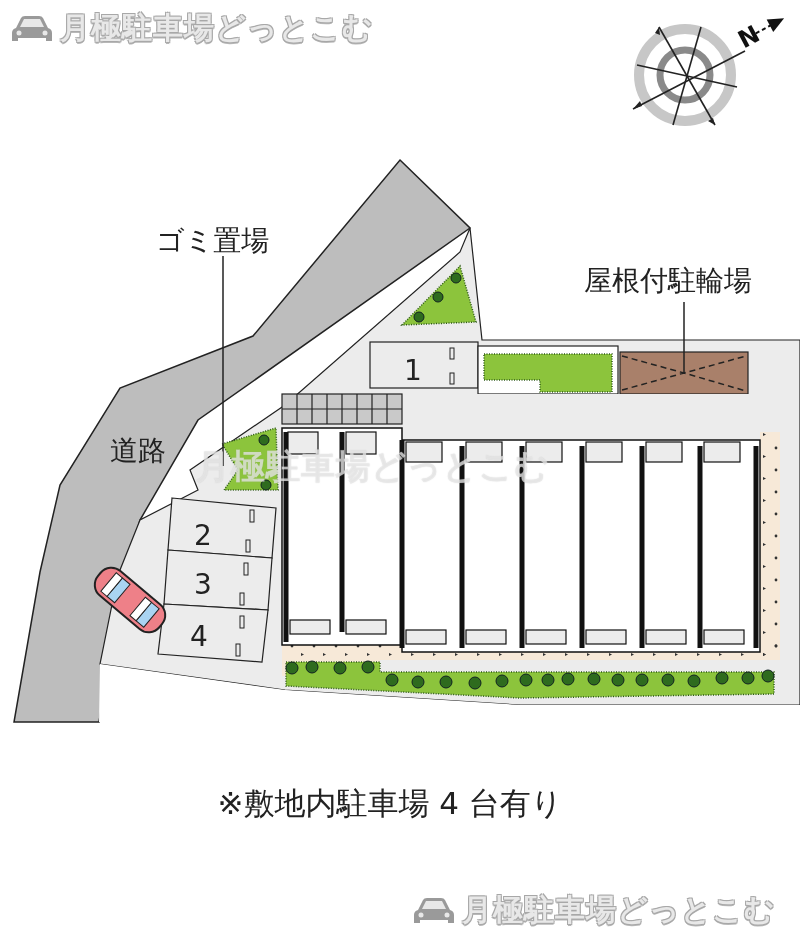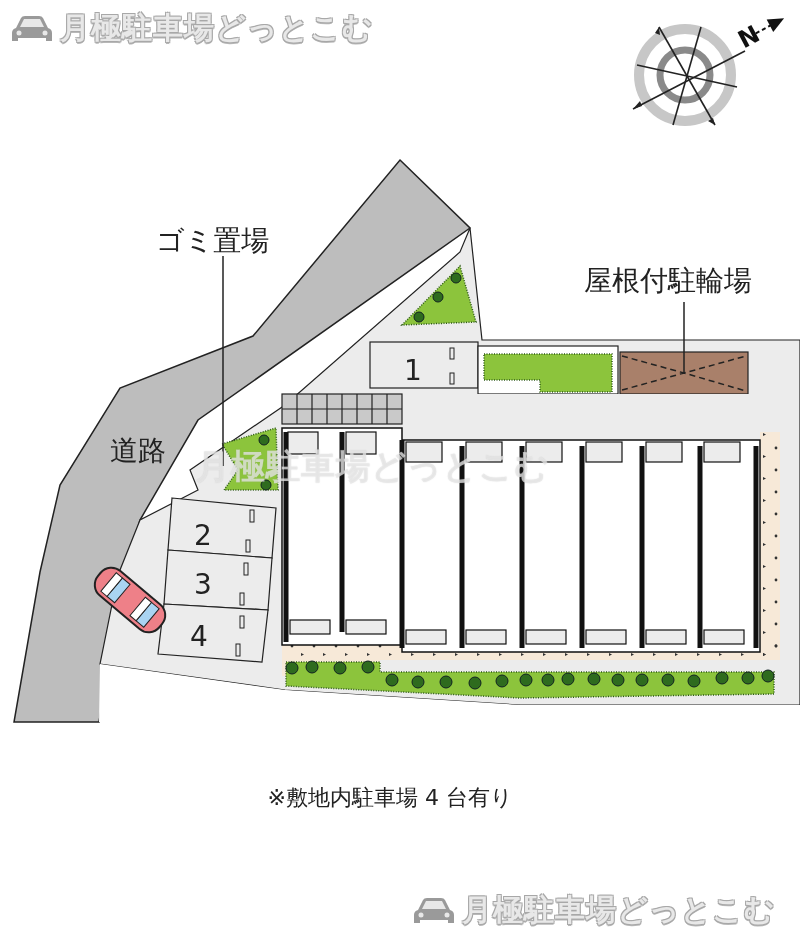--- a/index.html
+++ b/index.html
@@ -4,21 +4,21 @@
 <style>
   html,body{margin:0;padding:0;background:#ffffff;}
   body{width:800px;height:940px;position:relative;overflow:hidden;font-family:"DejaVu Sans","Liberation Sans",sans-serif;}
   .wm{position:absolute;display:flex;align-items:center;gap:6px;color:#e8e8e8;font-weight:bold;font-size:30px;letter-spacing:1px;
       text-shadow:-1px -1px 0 #a8a8a8,1px -1px 0 #a8a8a8,-1px 1px 0 #a8a8a8,1px 1px 0 #a8a8a8,0 2px 0 #b8b8b8;}
   .wm.top{left:10px;top:8px;}
   .wm.bottom{left:412px;top:890px;}
   .wm .car{width:44px;height:30px;}
   svg.map{position:absolute;left:0;top:0;}
   .lbl{font-family:"DejaVu Sans","Liberation Sans",sans-serif;fill:#222;}
-  .caption{position:absolute;left:0;width:780px;top:783px;text-align:center;font-size:22px;color:#222;}
+  .caption{position:absolute;left:0;width:780px;top:783px;text-align:center;font-size:31px;color:#222;}
   .center-wm{position:absolute;left:196px;top:444px;font-size:34px;font-weight:bold;color:rgba(255,255,255,0.55);
       text-shadow:0 0 1px rgba(160,160,160,0.6);letter-spacing:1px;}
 </style>
 </head>
 <body>
 
 <div class="wm top">
   <svg class="car" viewBox="0 0 44 30">
     <path d="M6 14 L11 4 Q12 2 15 2 L29 2 Q32 2 33 4 L38 14 Q42 15 42 19 L42 27 L36 27 L36 24 L8 24 L8 27 L2 27 L2 19 Q2 15 6 14 Z" fill="#9a9a9a"></path>
     <path d="M10 13 L14 5 L30 5 L34 13 Z" fill="#e8e8e8"></path>

